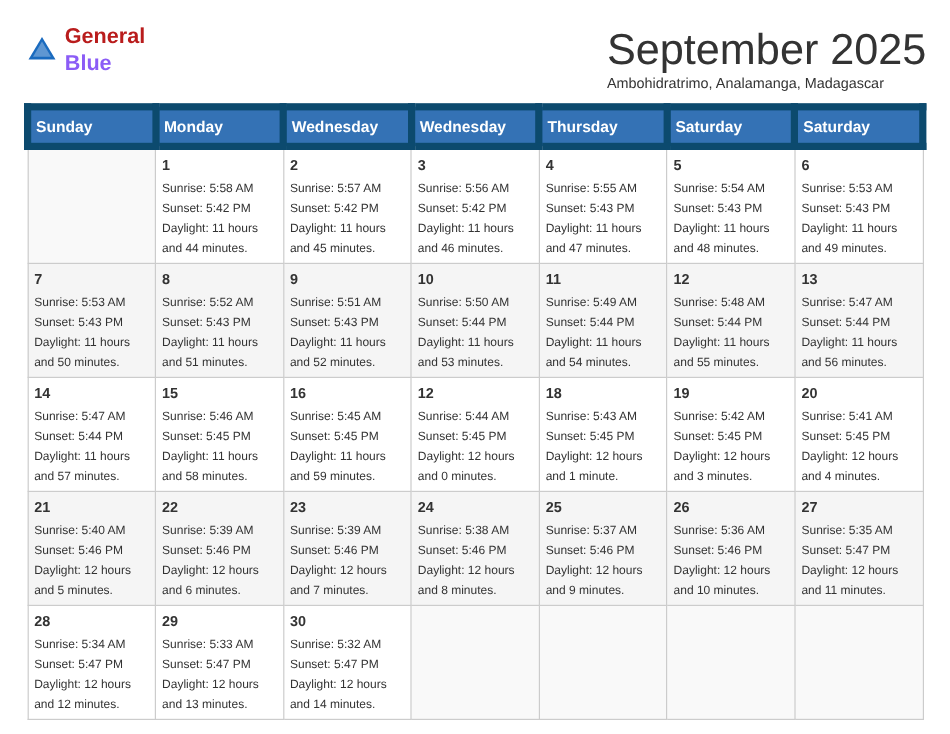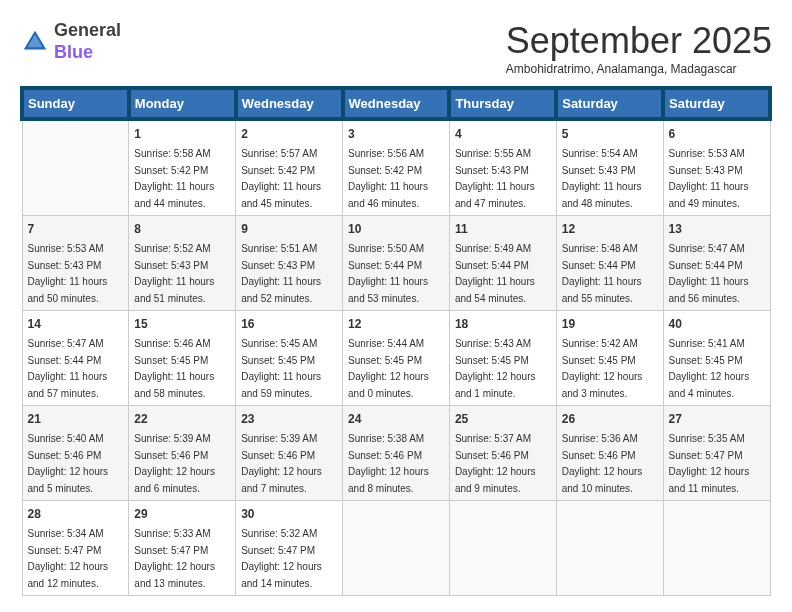--- a/index.html
+++ b/index.html
@@ -18,21 +18,21 @@
     }
     .logo {
       display: flex;
       align-items: center;
     }
     .logo-text {
       font-size: 18px;
       font-weight: bold;
       line-height: 1.2;
     }
-    .logo-general { color: #404040; }
+    .logo-general { color: #b91c1c; }
     .logo-blue { color: #8b5cf6; }
     .logo-icon {
       width: 30px;
       height: 30px;
       margin-right: 4px;
     }
     .title-block {
     }
     .month-title {
       font-size: 36px;
@@ -48,21 +48,21 @@
       border-collapse: collapse;
       font-size: 11px;
     }
     thead tr th {
       background-color: #3472b5;
       color: #fff;
       padding: 6px 4px;
       text-align: left;
       font-weight: bold;
       font-size: 13px;
-      border: 4px solid #0c4a6e;
+      border: 6px solid #0c4a6e;
     }
     tbody tr {
       vertical-align: top;
     }
     tbody tr td {
       border: 1px solid #ccc;
       padding: 4px 5px;
       height: 80px;
       width: calc(100% / 7);
       color: #333;
@@ -159,21 +159,21 @@
         <td><span class="day-num">15</span>
         <span class="day-info">Sunrise: 5:46 AM<br>Sunset: 5:45 PM<br>Daylight: 11 hours and 58 minutes.</span></td>
         <td><span class="day-num">16</span>
         <span class="day-info">Sunrise: 5:45 AM<br>Sunset: 5:45 PM<br>Daylight: 11 hours and 59 minutes.</span></td>
         <td><span class="day-num">12</span>
         <span class="day-info">Sunrise: 5:44 AM<br>Sunset: 5:45 PM<br>Daylight: 12 hours and 0 minutes.</span></td>
         <td><span class="day-num">18</span>
         <span class="day-info">Sunrise: 5:43 AM<br>Sunset: 5:45 PM<br>Daylight: 12 hours and 1 minute.</span></td>
         <td><span class="day-num">19</span>
         <span class="day-info">Sunrise: 5:42 AM<br>Sunset: 5:45 PM<br>Daylight: 12 hours and 3 minutes.</span></td>
-        <td><span class="day-num">40</span>
+        <td><span class="day-num">20</span>
         <span class="day-info">Sunrise: 5:41 AM<br>Sunset: 5:45 PM<br>Daylight: 12 hours and 4 minutes.</span></td>
       </tr>
       <tr>
         <td><span class="day-num">21</span>
         <span class="day-info">Sunrise: 5:40 AM<br>Sunset: 5:46 PM<br>Daylight: 12 hours and 5 minutes.</span></td>
         <td><span class="day-num">22</span>
         <span class="day-info">Sunrise: 5:39 AM<br>Sunset: 5:46 PM<br>Daylight: 12 hours and 6 minutes.</span></td>
         <td><span class="day-num">23</span>
         <span class="day-info">Sunrise: 5:39 AM<br>Sunset: 5:46 PM<br>Daylight: 12 hours and 7 minutes.</span></td>
         <td><span class="day-num">24</span>

